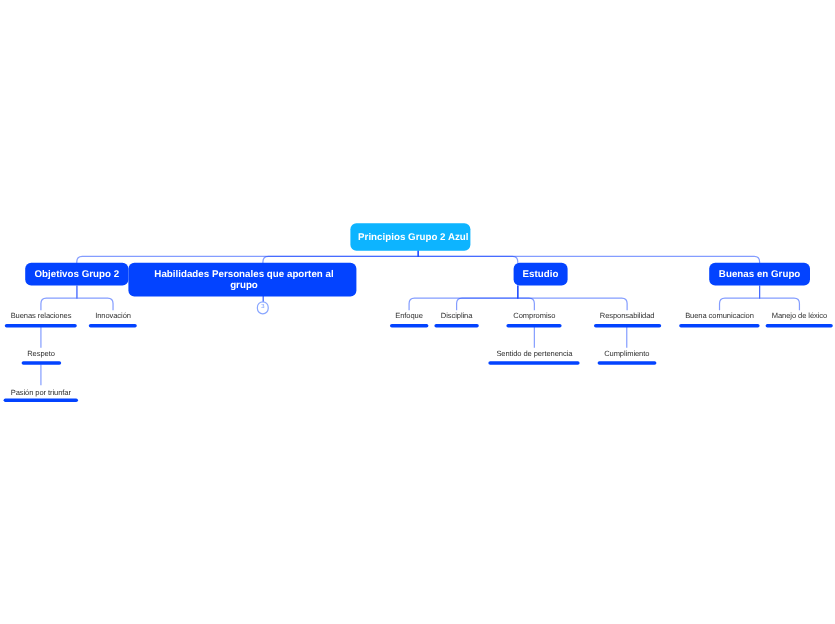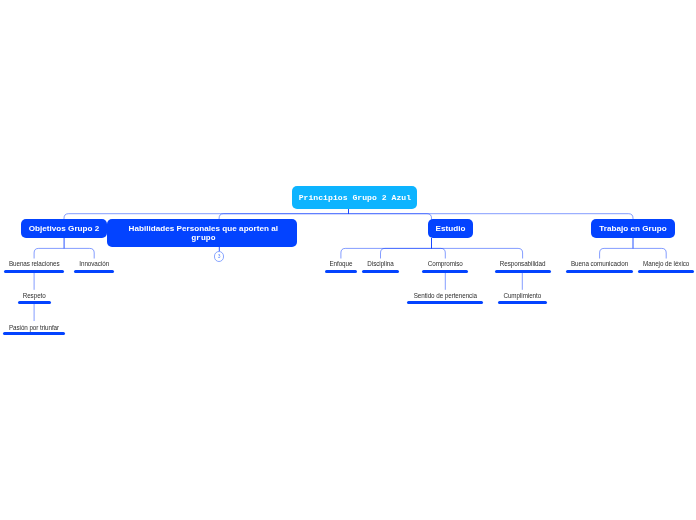--- a/index.html
+++ b/index.html
@@ -6,21 +6,21 @@
   html,body{margin:0;padding:0;}
   body{width:696px;height:520px;background:#ffffff;overflow:hidden;
        font-family:"Liberation Sans",sans-serif;-webkit-font-smoothing:antialiased;}
   #canvas{position:relative;width:696px;height:520px;background:#ffffff;opacity:0.999;will-change:transform;}
   #links{position:absolute;left:0;top:0;width:696px;height:520px;}
   .node{position:absolute;box-sizing:border-box;}
   .boxnode{border-radius:5px;color:#fff;font-weight:700;font-size:8.12px;
            letter-spacing:.02px;line-height:9.9px;}
   .boxnode .lbl{padding:0 6px;width:100%;white-space:nowrap;box-sizing:border-box;text-align:center;}
   .multiline .lbl{text-align:left;padding-left:8.9px;line-height:9.9px;}
-  .multiline .lbl>div+div{margin-top:-1px;font-family:Liberation Mono, monospace;}
+  .multiline .lbl>div+div{margin-top:-1px;}
   .root .lbl{padding-top:7.3px;}
   .branch .lbl{padding-top:4.85px;text-align:center;}
   .root{background:#0db4ff;}
   .branch{background:#0343ff;}
   .txtnode{text-align:center;}
   .txtnode .lbl{font-size:6.3px;letter-spacing:-.068px;color:#2e2e2e;line-height:7px;white-space:nowrap;}
   .txtnode .bar{background:#0343ff;border-radius:1.6px;height:3.15px;margin:0 auto;}
   .lvl2 .lbl{margin-top:1.8px;}
   .lvl2 .bar{margin-top:2.55px;}
   .lvl3 .lbl{margin-top:2.6px;}
@@ -54,21 +54,21 @@
       <path d="M633 238 L633 248.4 L661.7 248.4 Q666.2 248.4 666.2 252.9 L666.2 258.5"></path>
 
       <path d="M34.1 271.6 L34.1 289.8"></path>
       <path d="M445.3 271.6 L445.3 289.8"></path>
       <path d="M522.3 271.6 L522.3 289.8"></path>
       <path d="M34.1 303.5 L34.1 321"></path>
     </g>
     <path fill="none" stroke="#0a3cff" stroke-opacity="1" stroke-width="0.85" d="M219.3 246.2 L219.3 251.8"></path>
   </svg>
 
-  <div class="node boxnode root" style="left:292.4px;top:186.2px;width:125px;height:22.4px;font-family:Liberation Mono, monospace;">
+  <div class="node boxnode root" style="left:292.4px;top:186.2px;width:100px;height:22.4px;">
     <div class="lbl">Principios Grupo 2 Azul</div>
   </div>
 
   <div class="node boxnode branch" style="left:21px;top:219.4px;width:86px;height:18.6px;">
     <div class="lbl">Objetivos Grupo 2</div>
   </div>
 
   <div class="node boxnode branch multiline" style="left:107px;top:219.4px;width:189.8px;height:27.3px;">
     <div class="lbl" style="padding-top:4.75px;">
         <div>Habilidades Personales que aporten al</div>
@@ -77,21 +77,21 @@
   </div>
   <div class="badge" style="left:213.75px;top:251.25px;">
     <span>3</span>
   </div>
 
   <div class="node boxnode branch" style="left:428px;top:219.4px;width:44.9px;height:18.6px;">
     <div class="lbl">Estudio</div>
   </div>
 
   <div class="node boxnode branch" style="left:591px;top:219.4px;width:84px;height:18.6px;">
-    <div class="lbl">Trabajo en Grupo</div>
+    <div class="lbl">Buenas en Grupo</div>
   </div>
 
   <div class="node txtnode lvl2" style="left:-15.8px;top:258.5px;width:100px;">
     <div class="lbl">Buenas relaciones</div>
     <div class="bar" style="width:60.4px;"></div>
   </div>
   <div class="node txtnode lvl2" style="left:44.2px;top:258.5px;width:100px;">
     <div class="lbl">Innovación</div>
     <div class="bar" style="width:40.2px;"></div>
   </div>

